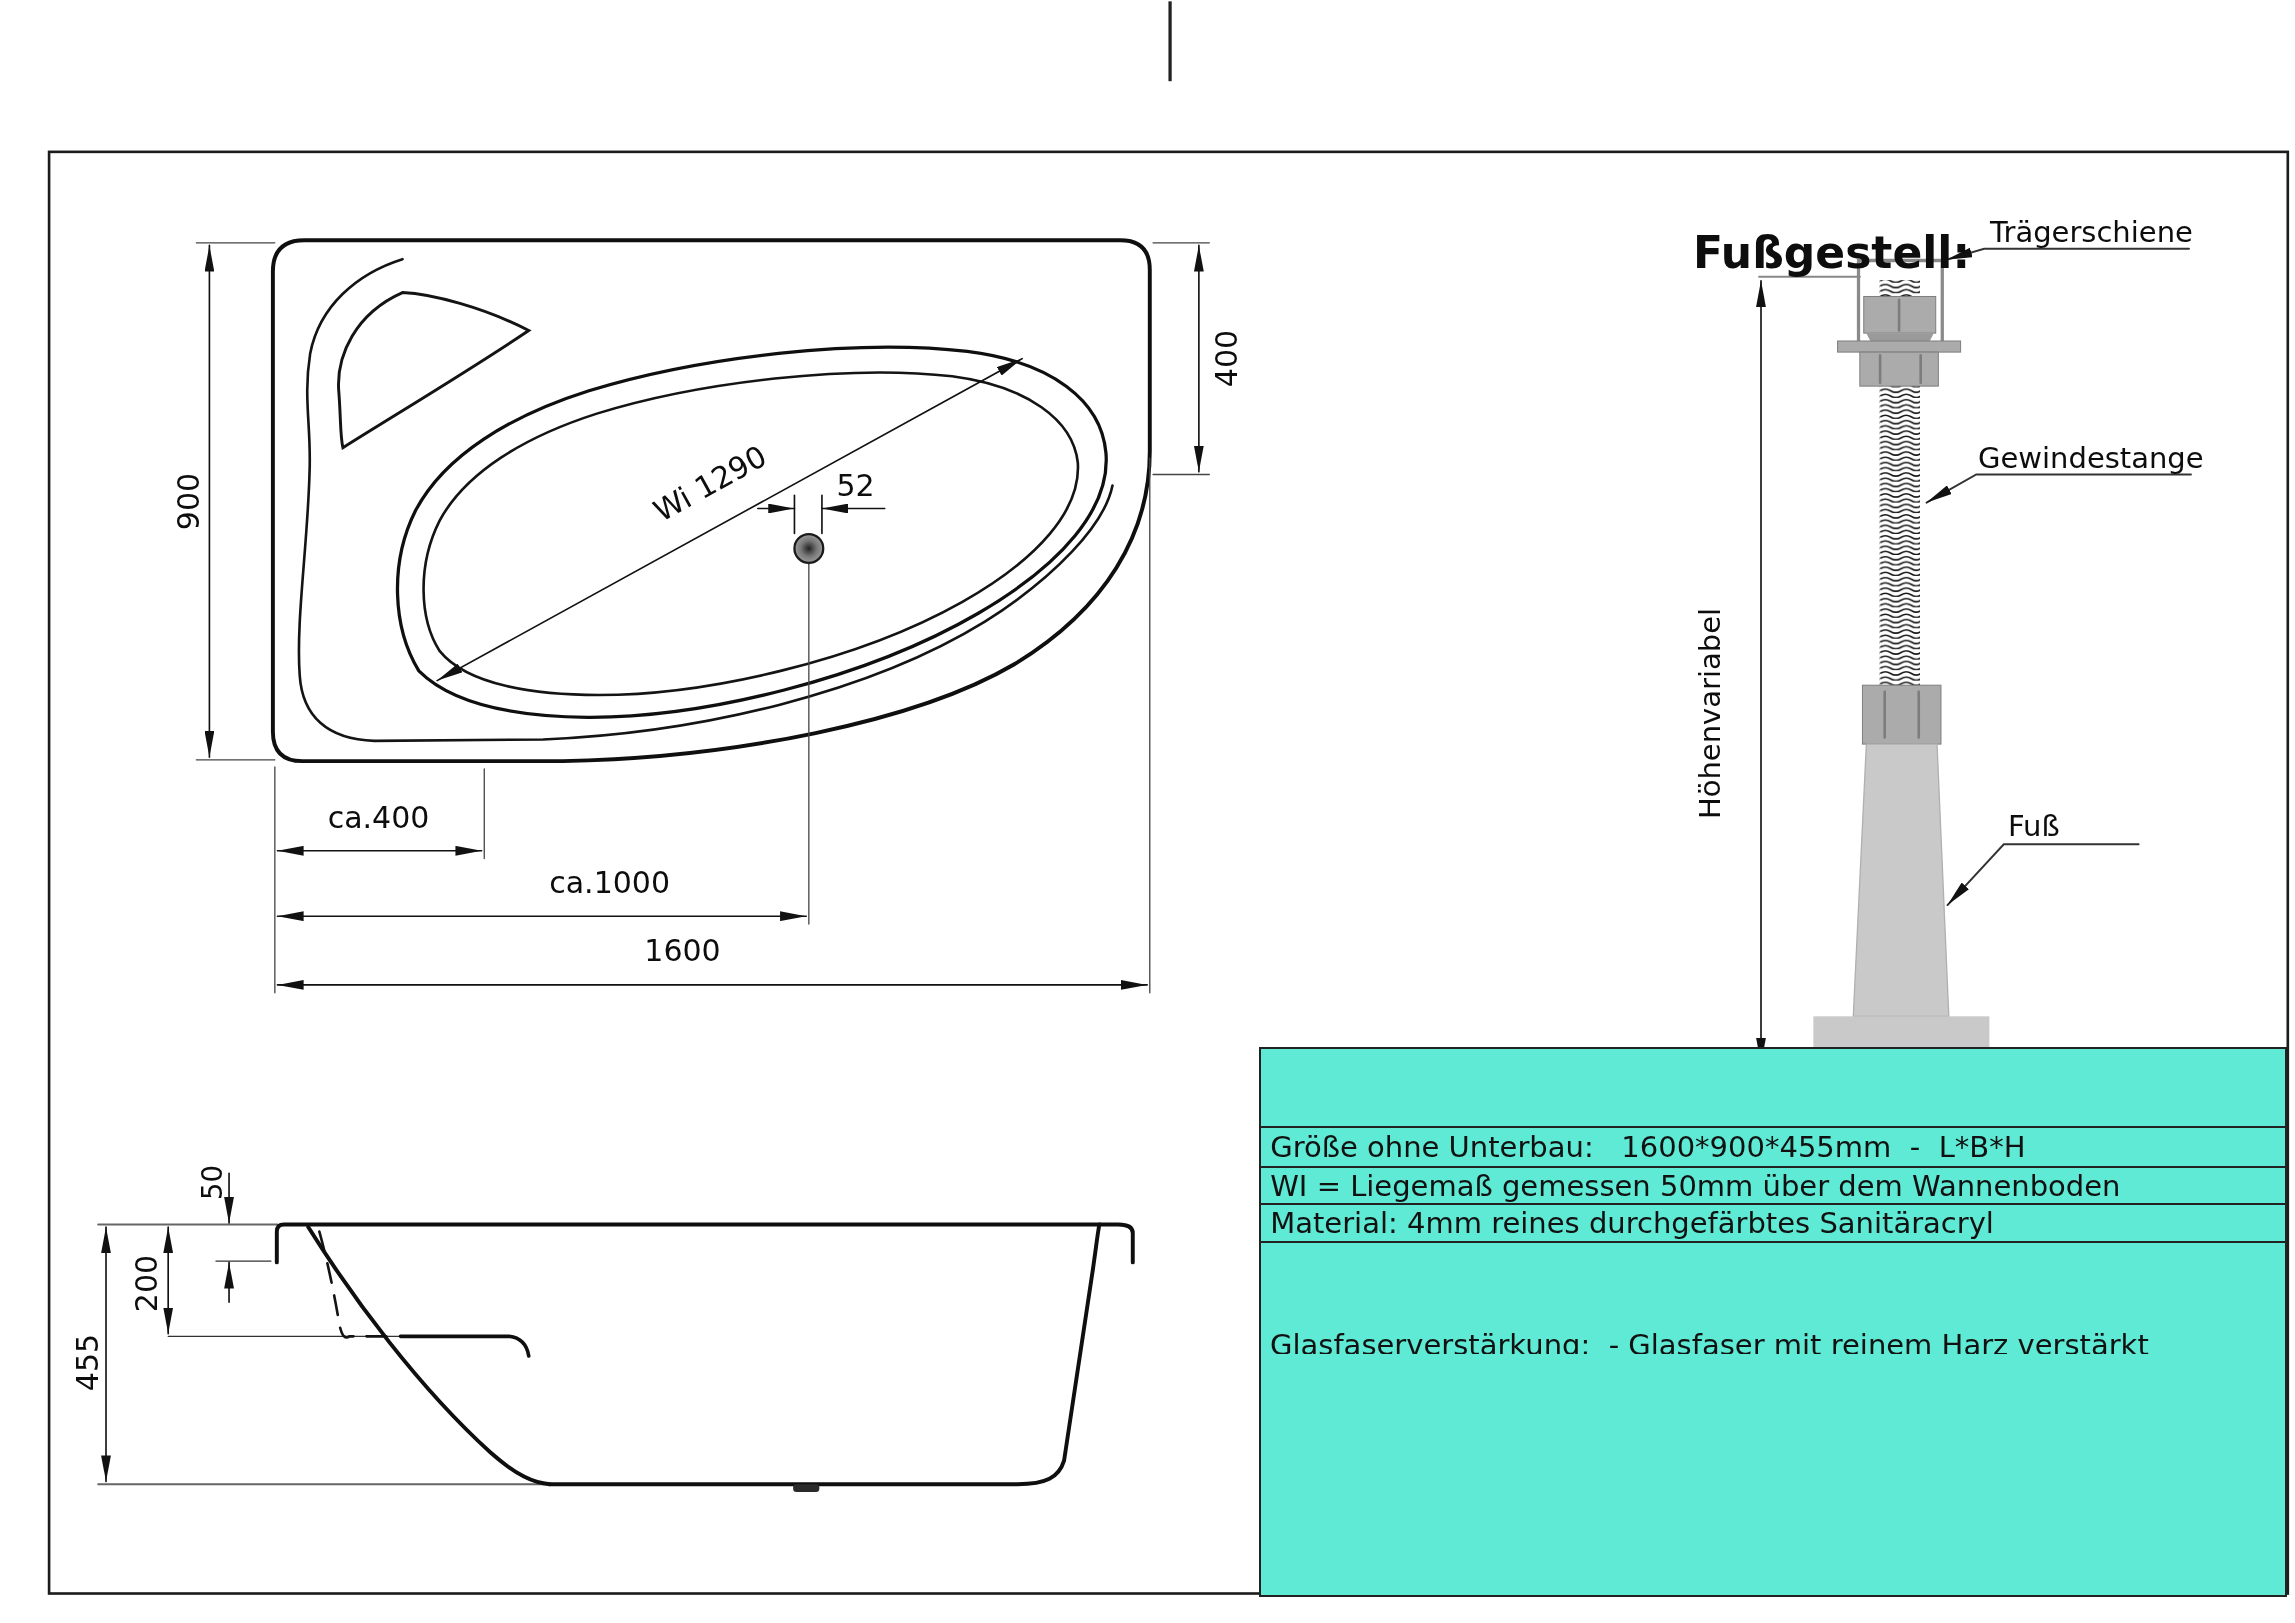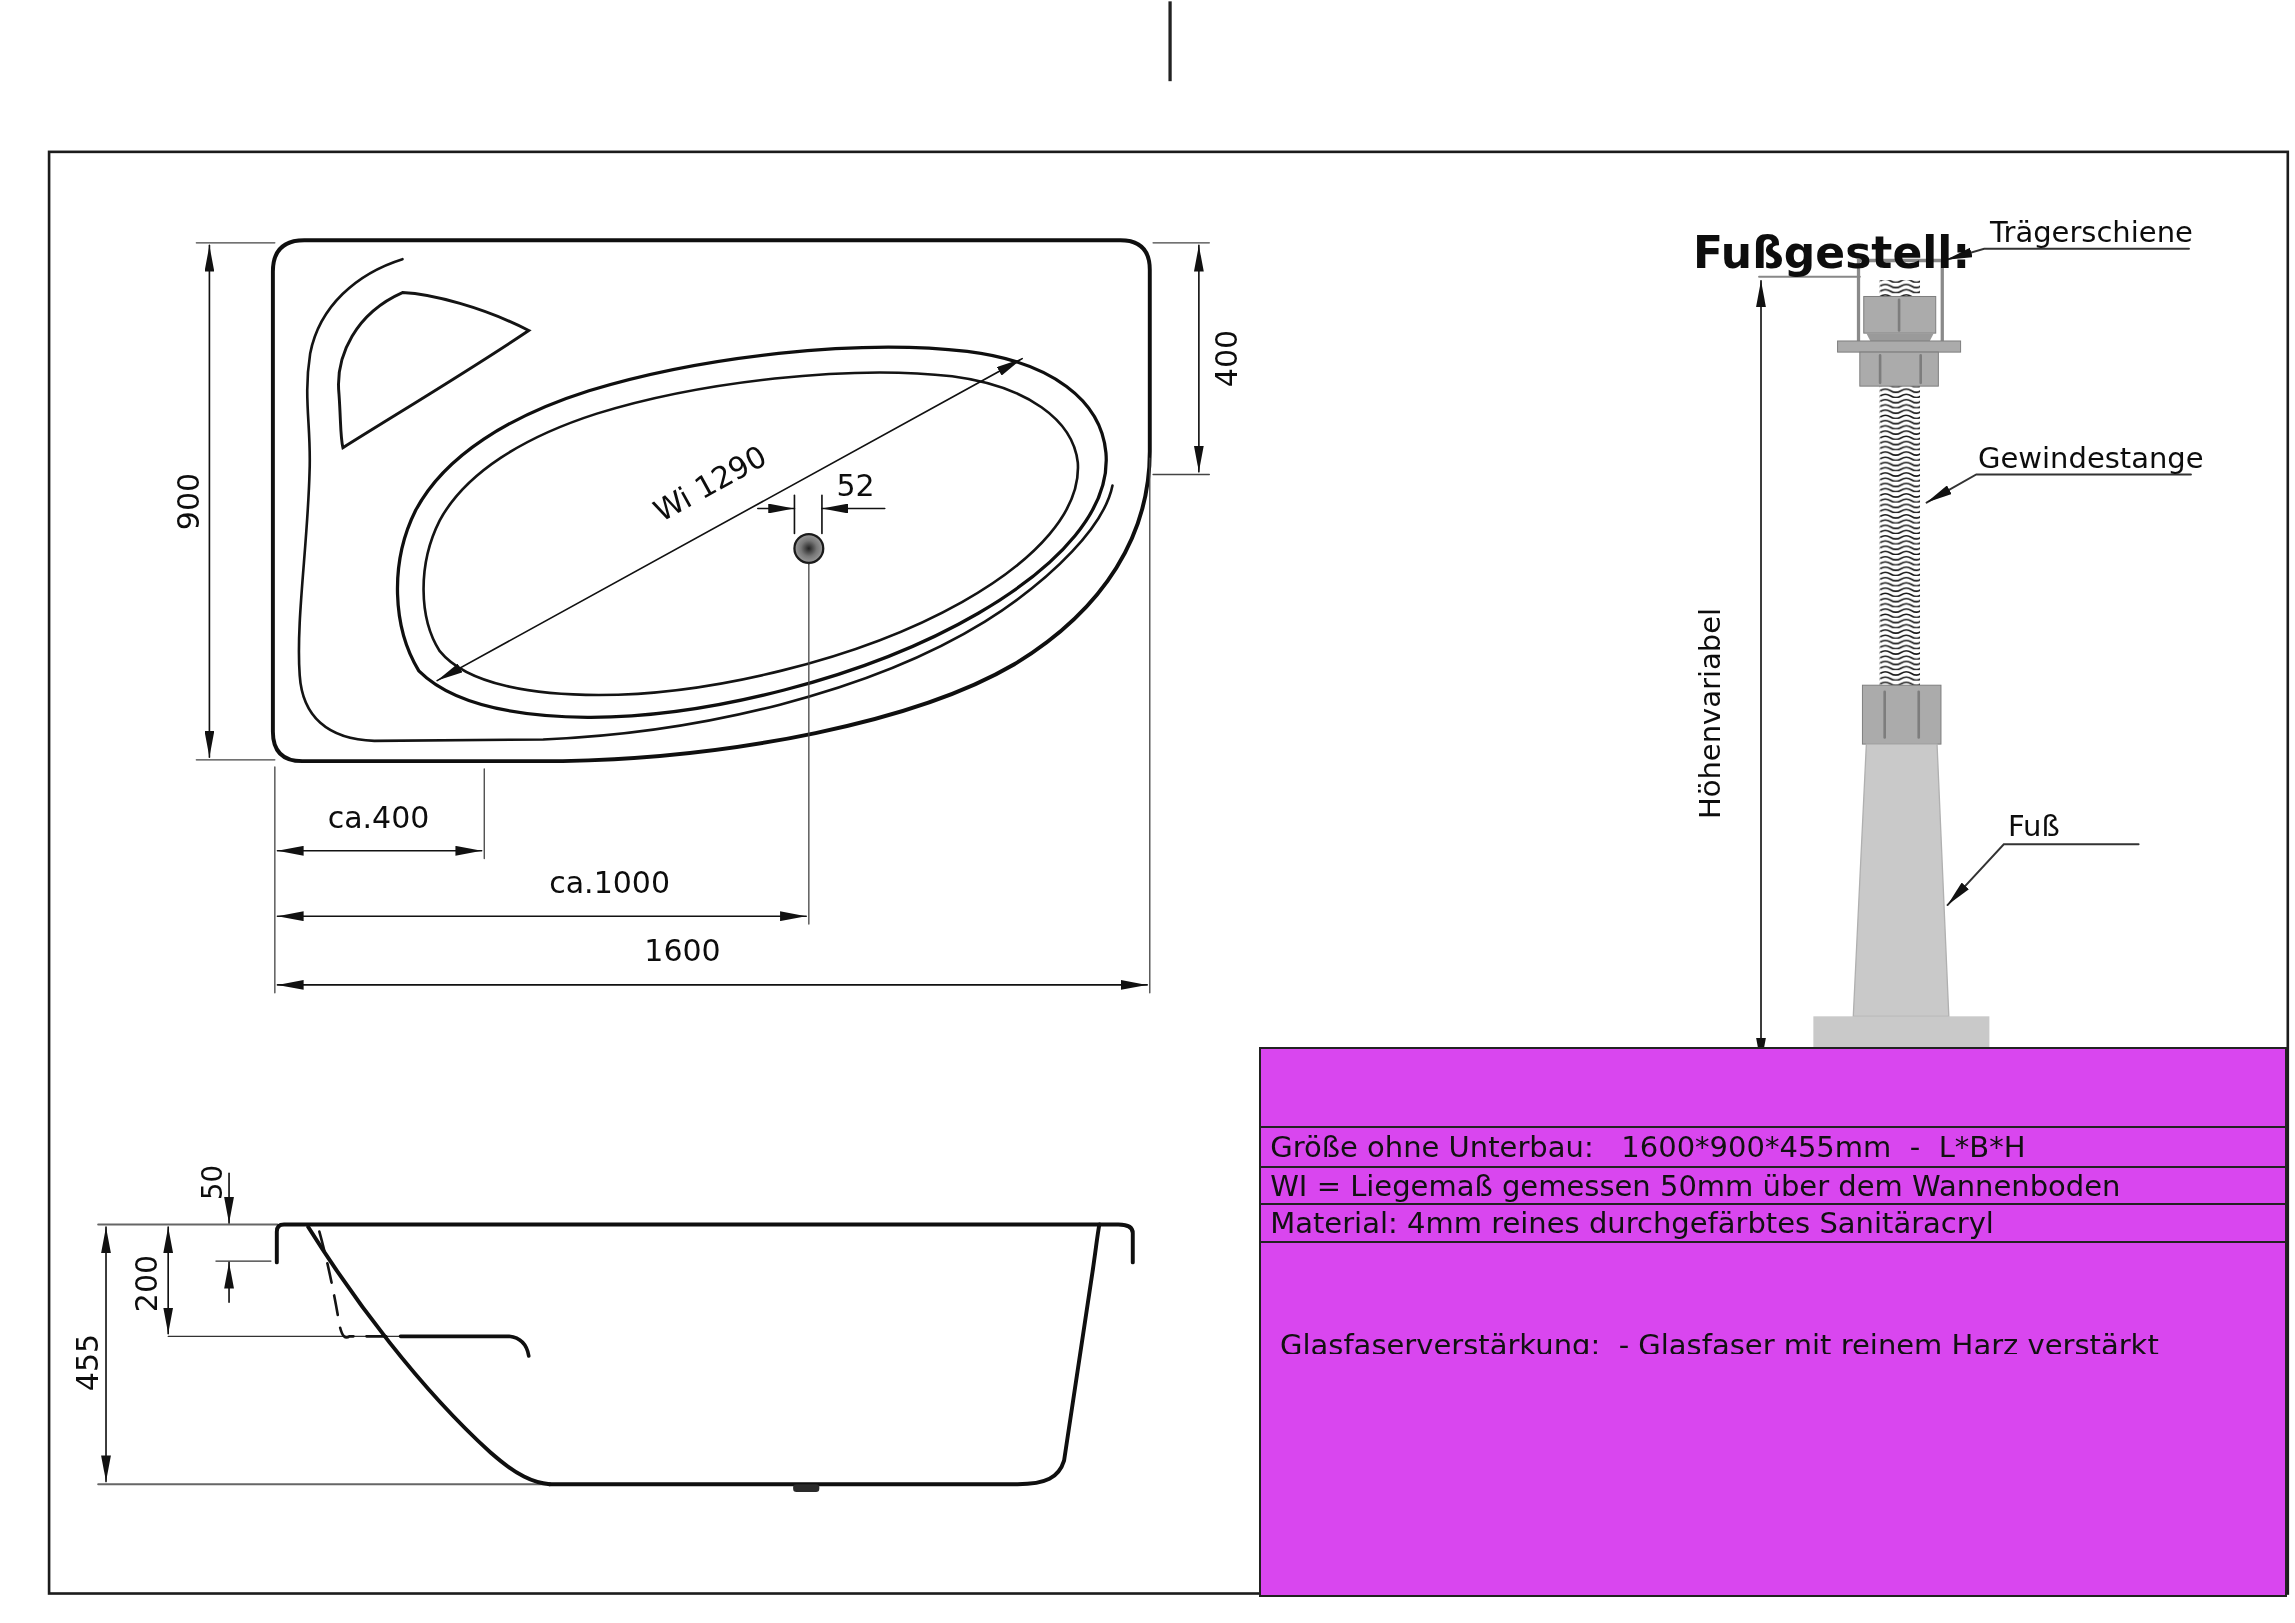--- a/index.html
+++ b/index.html
@@ -7,21 +7,21 @@
         font-family:"DejaVu Sans",sans-serif;color:#111;}
   svg{position:absolute;left:0;top:0;}
   .lbl{position:absolute;font-size:30px;color:#0d0d0d;text-align:center;line-height:33px;white-space:pre;}
   .lbl.left{text-align:left;}
   .rot{transform:rotate(-90deg);}
   .wi-rot{transform:rotate(-29deg);}
   .heading{font-weight:bold;font-size:44px;}
   .leader-lbl{font-size:29px;}
   
   #spec-table{position:absolute;left:1259px;top:1047px;width:1028px;height:550px;
-    border:2.6px solid #222;box-sizing:border-box;font-size:29px;background:#d946ef;}
+    border:2.6px solid #222;box-sizing:border-box;font-size:29px;background:#5eead4;}
   .trow{box-sizing:border-box;border-top:2.6px solid #222;white-space:pre;overflow:hidden;}
   .trow.first{border-top:none;}
   .trow.single{display:flex;align-items:center;padding-left:9.2px;}
   #t-bottom{display:flex;box-sizing:border-box;height:245px;border-top:2.6px solid #222;}
   #t-bottom-left{width:671px;box-sizing:border-box;}
   #t-bottom-right{flex:1;border-left:2.6px solid #222;box-sizing:border-box;}
   #t-bottom-left .trow.first{border-top:none;}
   .tline{white-space:pre;}
 </style>
 </head>
@@ -178,21 +178,21 @@
   <div class="lbl left leader-lbl" style="left:1990px;top:216px;">Trägerschiene</div>
   <div class="lbl left leader-lbl" style="left:1978px;top:442px;">Gewindestange</div>
   <div class="lbl left leader-lbl" style="left:2008px;top:810px;">Fuß</div>
   <div class="lbl rot leader-lbl" style="left:1579px;top:697px;width:262px;">Höhenvariabel</div>
 
   <div id="spec-table">
     <div class="trow first" style="height:77px;"></div>
     <div class="trow single" style="height:40px;">Größe ohne Unterbau:   1600*900*455mm  -  L*B*H</div>
     <div class="trow single" style="height:37px;">WI = Liegemaß gemessen 50mm über dem Wannenboden</div>
     <div class="trow single" style="height:38px;">Material: 4mm reines durchgefärbtes Sanitäracryl</div>
-    <div class="trow" style="height:113px;line-height:41px;padding-left:19px;">
+    <div class="trow" style="height:113px;line-height:41px;padding-left:9px;">
       <div class="tline">Glasfaserverstärkung:  - Glasfaser mit reinem Harz verstärkt</div>
       
       
     </div>
   </div>
 
 </div>
 
 
 </body></html>

